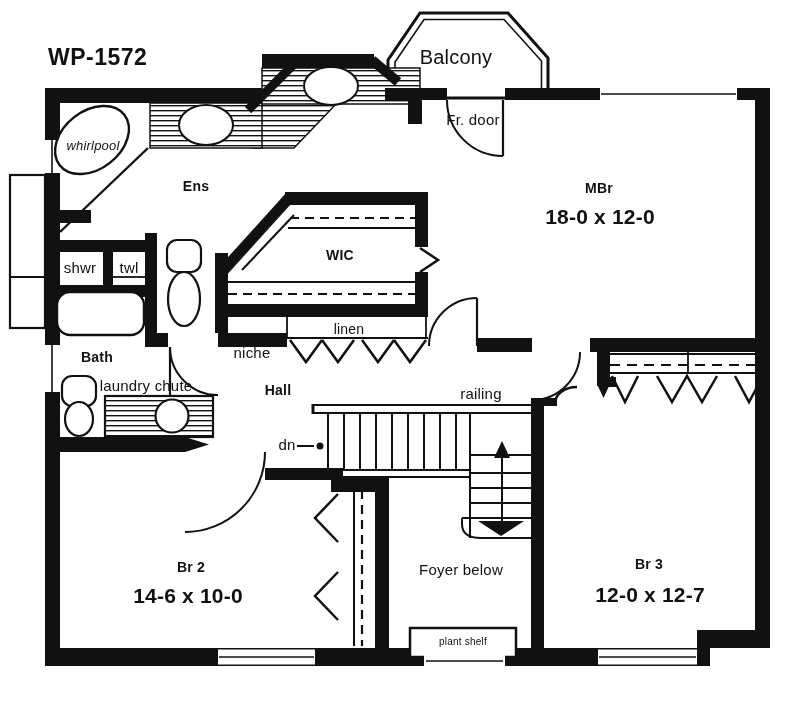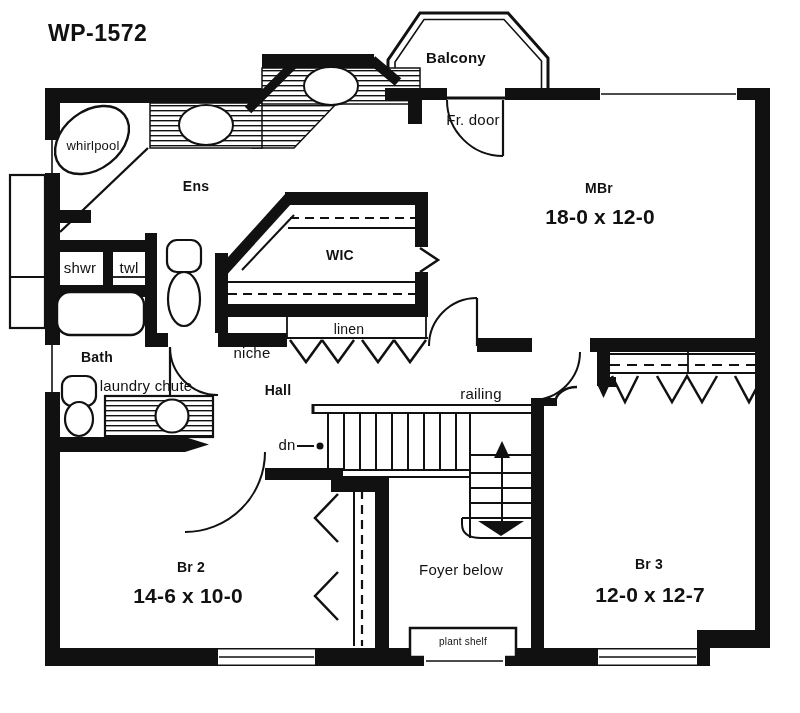--- a/index.html
+++ b/index.html
@@ -5,28 +5,28 @@
   html,body{margin:0;padding:0;background:#fff;}
   #plan{
     position:relative;width:800px;height:713px;background:#fff;
     font-family:"Liberation Sans", sans-serif;color:#111;overflow:hidden;
   }
   #plan svg{position:absolute;left:0;top:0;}
   .lbl{
     position:absolute;transform:translate(-50%,-50%);
     white-space:nowrap;color:#111;line-height:1;letter-spacing:.2px;
   }
-  .lbl.corner{transform:none;}
+  .lbl.corner{transform:none;margin-top:24px;}
   .room{font-weight:bold;font-size:14px;}
   .dim{font-size:21px;font-weight:bold;}
   .small{font-size:15px;}
-  .tiny{font-size:13px;}
+  .tiny{font-size:13px;font-style:italic;}
   .title{font-size:23px;font-weight:600;letter-spacing:.5px;}
   .floor{font-size:21px;font-weight:bold;}
-  .balc{font-size:15px;font-weight:bold;text-align:right;}
+  .balc{font-size:20px;font-weight:normal;text-align:right;}
 </style>
 </head>
 <body>
 
 <div id="plan">
 
   <svg width="800" height="713" viewBox="0 0 800 713">
     <defs>
       <pattern id="hat" width="7" height="5" patternUnits="userSpaceOnUse">
         <rect width="7" height="5" fill="#ffffff"></rect>

